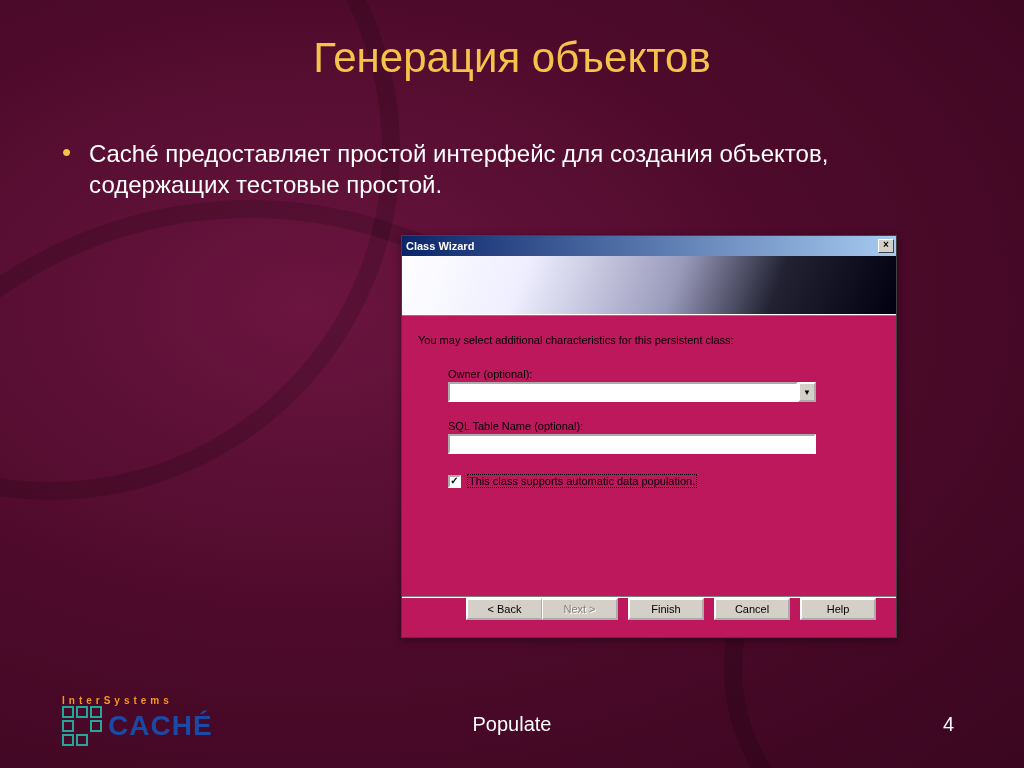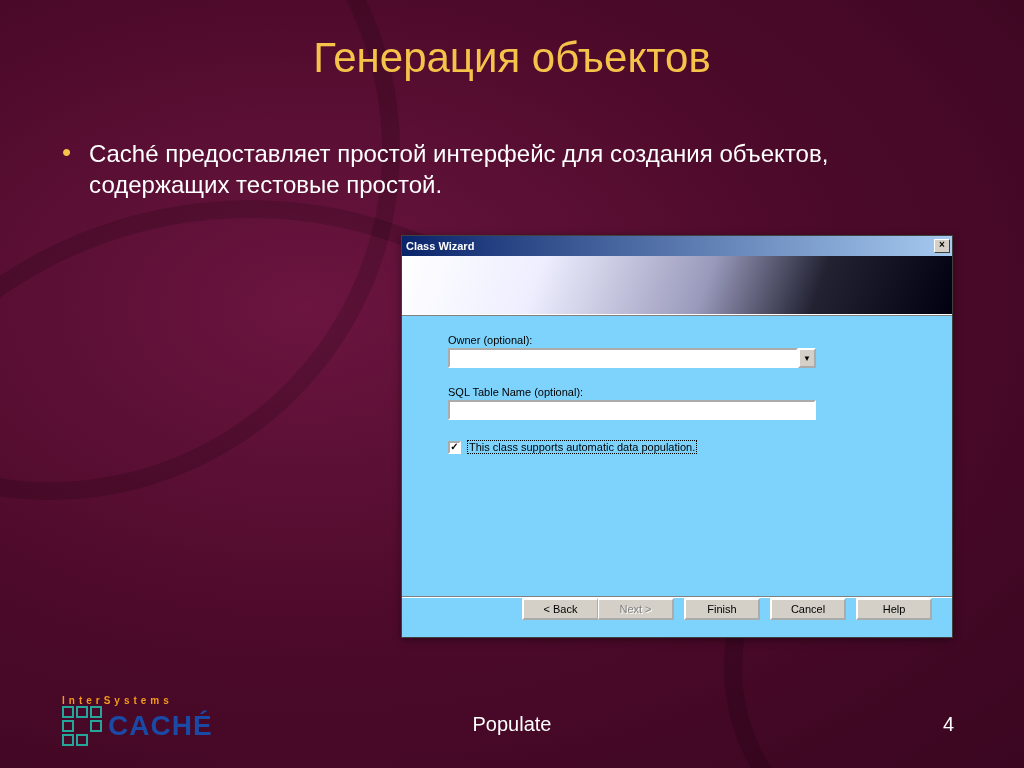--- a/index.html
+++ b/index.html
@@ -19,22 +19,22 @@
   .slide-title {
     position: absolute; top: 34px; left: 0; width: 100%; text-align: center;
     font-size: 42px; color: #f5c24a; font-weight: normal;
   }
   .bullet-block { position: absolute; left: 62px; top: 138px; width: 880px; font-size: 24px; color: #fff; }
   .bullet-item { display: flex; align-items: flex-start; line-height: 1.3; }
   .bullet-dot { color: #f5c24a; margin-right: 18px; font-size: 26px; line-height: 1.1; }
 
   
   .wizard {
-    position: absolute; left: 401px; top: 235px; width: 552px; height: 403px;
-    background: #7dd3fc; border: 1px solid #404040; box-shadow: 0 2px 8px rgba(0,0,0,0.4);
+    position: absolute; left: 401px; top: 235px; width: 496px; height: 403px;
+    background: #be185d; border: 1px solid #404040; box-shadow: 0 2px 8px rgba(0,0,0,0.4);
     font-family: Tahoma, Arial, sans-serif; font-size: 11px; color: #000;
   }
   .titlebar {
     height: 20px; background: linear-gradient(to right, #0a246a, #a6caf0);
     color: #fff; font-weight: bold; font-size: 11px; display: flex; align-items: center;
     padding: 0 2px 0 4px; justify-content: space-between;
   }
   .close-btn {
     width: 16px; height: 14px; background: #d4d0c8; border: 1px solid #fff;
     border-right-color: #404040; border-bottom-color: #404040; color: #000;
@@ -101,20 +101,21 @@
   </div>
 </div>
 
 <div class="wizard">
   <div class="titlebar">
     <span>Class Wizard</span>
     <div class="close-btn">×</div>
   </div>
   <div class="banner"></div>
   <div class="wizard-body">
+    <div class="instr">You may select additional characteristics for this persistent class:</div>
 
     <div class="field-label">Owner (optional):</div>
     <div class="combo-wrap">
       <div class="combo-input"></div>
       <div class="combo-btn">▼</div>
     </div>
 
     <div class="field-label">SQL Table Name (optional):</div>
     <input class="text-input" type="text" value="" style="">
 

